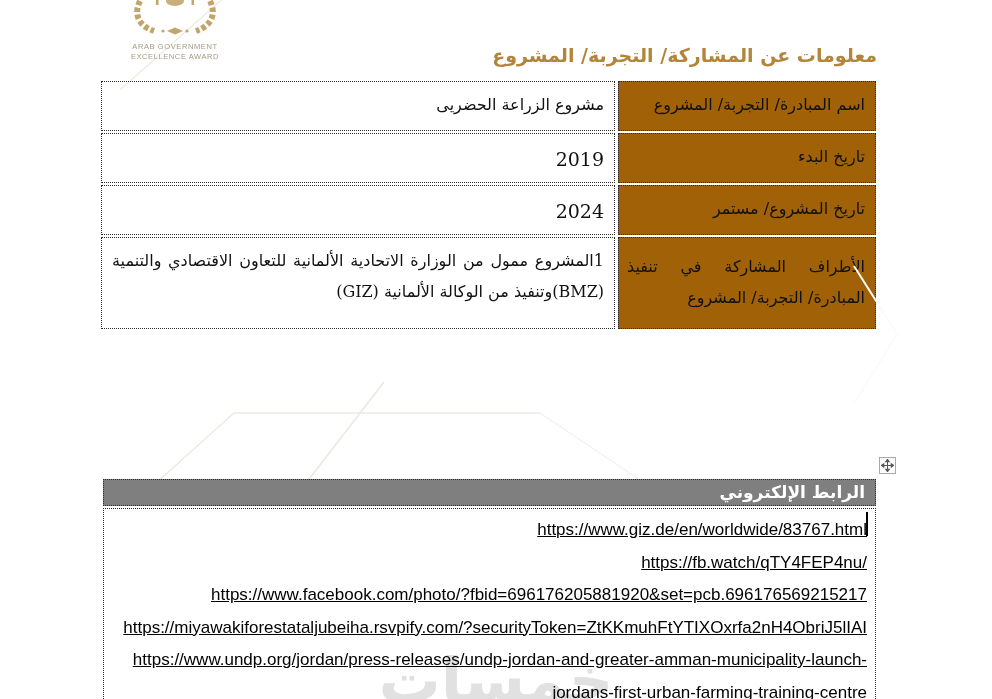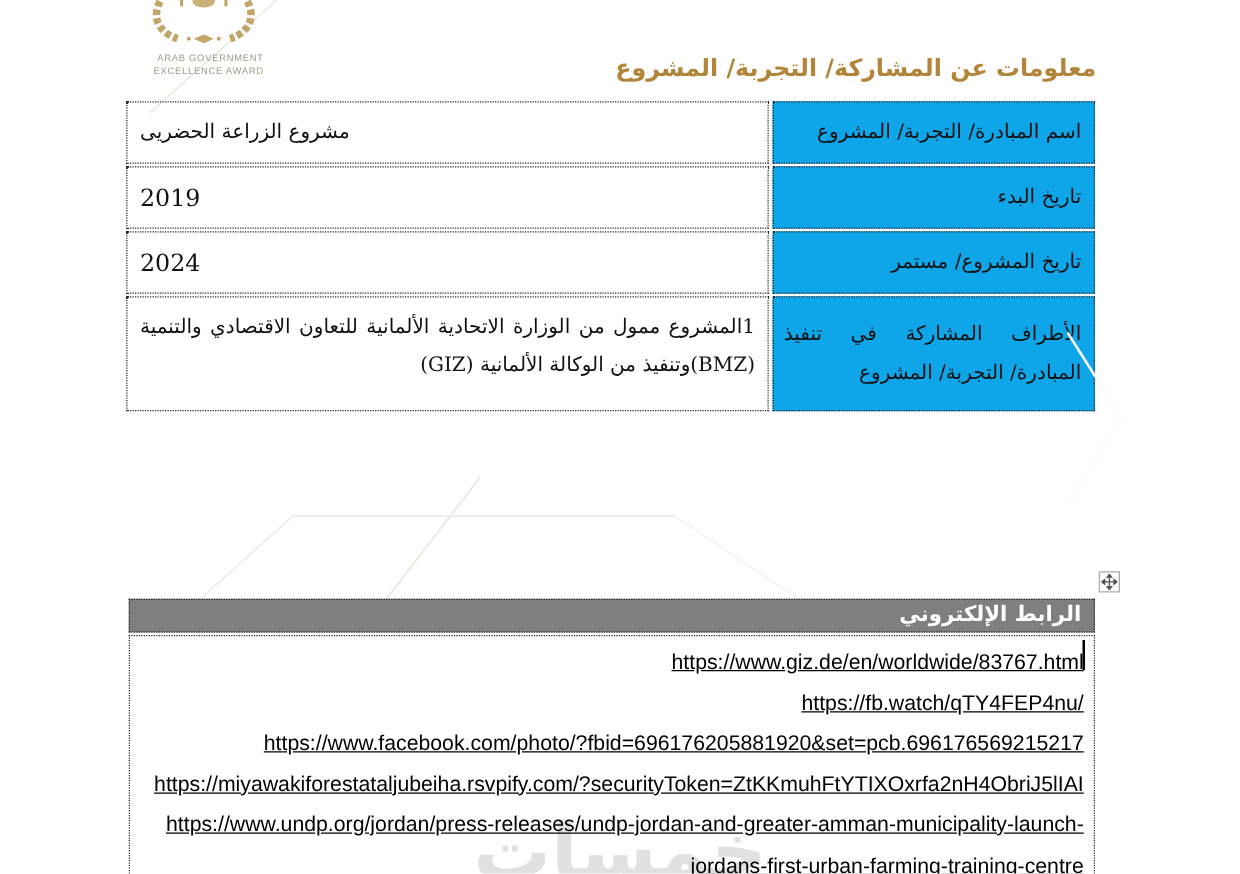--- a/index.html
+++ b/index.html
@@ -10,44 +10,44 @@
   }
   
   .deco { position:absolute; inset:0; z-index:0; pointer-events:none; }
   
   .watermark {
     position:absolute; z-index:1; top:644px; left:50%; transform:translateX(-50%);
     font-size:62px; font-weight:bold; color:#dcdcdc; opacity:.85;
     font-family:"DejaVu Sans", sans-serif; letter-spacing:2px; white-space:nowrap;
   }
   
-  .logo { position:absolute; left:115px; top:0; width:96px; text-align:right; z-index:2; }
+  .logo { position:absolute; left:127px; top:0; width:96px; text-align:center; z-index:2; }
   .logo .lines { color:#a39a80; font-size:7.5px; letter-spacing:.6px; line-height:1.3;
     font-family:"Liberation Sans", sans-serif; margin-top:2px; }
   
   .gold-heading {
     position:absolute; right:115px; z-index:2; color:#b2853a; font-weight:bold;
     font-size:19px; direction:rtl; white-space:nowrap;
   }
   .h1 { top:44px; }
   .h2 { top:440px; }
   
   table.doc {
     position:absolute; z-index:2; border-collapse:separate; border-spacing:3px 2px;
     direction:rtl; table-layout:fixed;
   }
   table.t1 { left:98px; top:79px; width:781px; }
   table.doc td { border:1px dotted #2b2b2b; vertical-align:top; }
   .t1 td.lbl {
-    width:258px; background:#0ea5e9; padding:7px 10px 4px 8px;
+    width:258px; background:#a16207; padding:7px 10px 4px 8px;
     font-size:16px; line-height:1.95; text-align:justify; color:#111;
   }
   .t1 td.val {
     width:514px; background:transparent; padding:7px 10px 4px 10px;
-    font-size:16px; line-height:1.95; color:#111; text-align:left;
+    font-size:16px; line-height:1.95; color:#111; text-align:right;
     font-family:"DejaVu Serif","DejaVu Sans",serif;
   }
   .t1 td.val.num { font-size:19px; }
   table.t2 { left:100px; top:477px; width:779px; }
   .t2 td.hdr {
     background:#7f7f7f; color:#ffffff; font-weight:bold; font-size:17px;
     padding:2px 10px 3px 10px; height:15px; vertical-align:middle; text-align:right;
   }
   .t2 td.body { background:transparent; height:215px; padding:5px 8px; }
   .t2 a.url {

